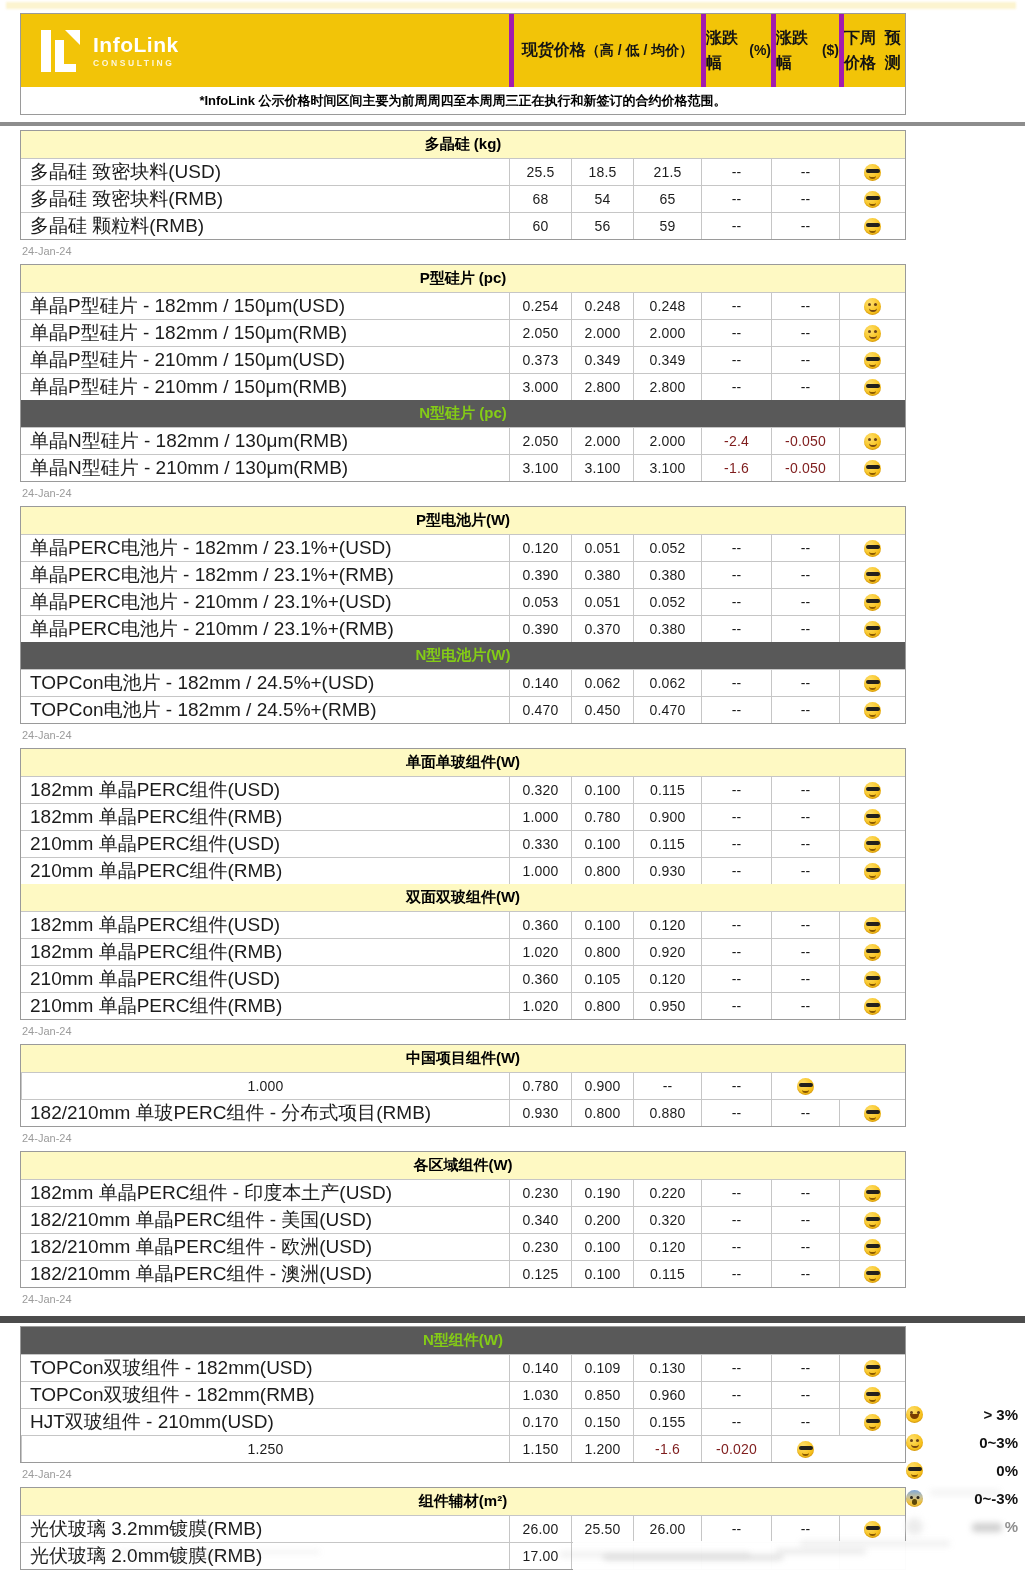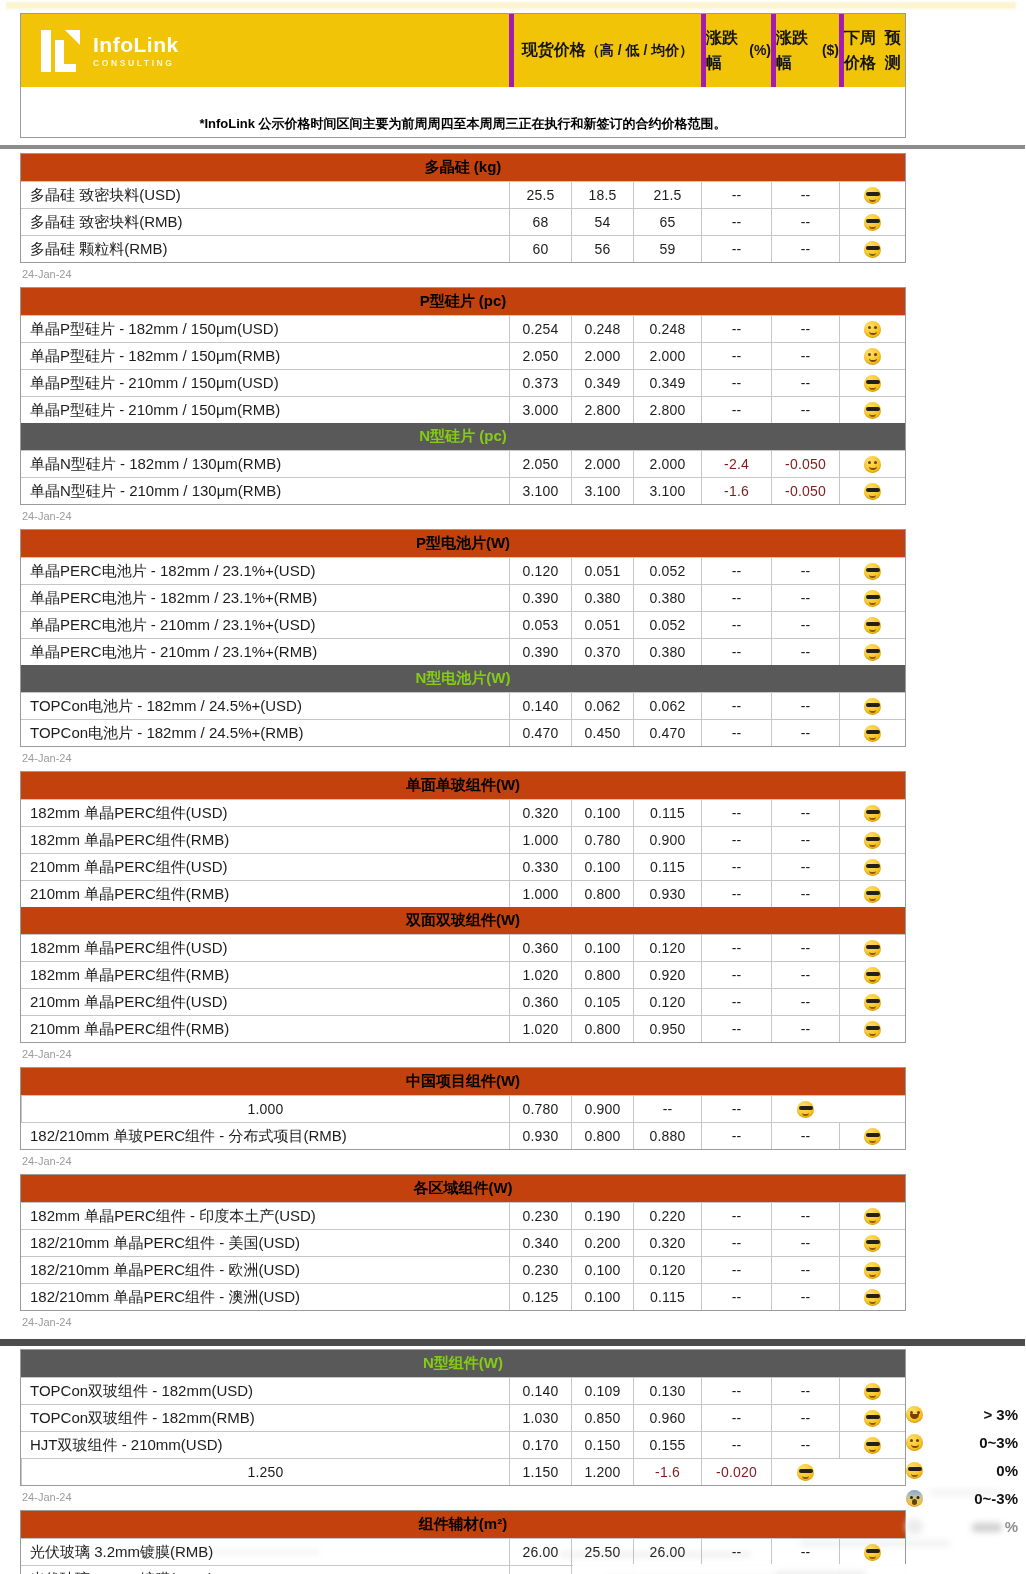--- a/index.html
+++ b/index.html
@@ -22,38 +22,38 @@
   .banner .h1{font-size:16px;}
   .banner .h2{font-size:14px;}
   .logo-mark{position:relative;width:40px;height:46px;margin-right:12px;flex:0 0 auto;}
   .lm-i{position:absolute;left:0;top:2px;width:10px;height:42px;background:#fff;}
   .lm-l{position:absolute;left:14px;top:12px;width:12px;height:24px;border-left:9px solid #fff;border-bottom:8px solid #fff;}
   .lm-tri{position:absolute;left:24px;top:2px;width:0;height:0;border-left:15px solid transparent;border-top:15px solid #fff;}
   .logo-text{display:flex;flex-direction:column;line-height:1.05;}
   .logo-name{color:#fff;font-size:21px;font-weight:bold;letter-spacing:.5px;}
   .logo-sub{color:rgba(255,255,255,.85);font-size:8.5px;letter-spacing:2.6px;font-weight:bold;margin-top:3px;}
   .note{height:27px;display:flex;align-items:center;justify-content:center;background:#fff;
-    font-size:13px;font-weight:bold;color:#000;margin-top:23px;}
+    font-size:13px;font-weight:bold;color:#000;}
 
   
   .strip{width:1026px;margin-left:-21px;}
   .strip.light{height:4px;background:#8d8d8d;margin-top:7px;margin-bottom:4px;}
   .strip.dark{height:7px;background:#4c4c4c;margin-top:4px;margin-bottom:3px;}
 
   
   .block{border:1px solid #9a9a9a;background:#fff;}
   .sec-header{height:27px;display:flex;align-items:center;justify-content:center;
     font-size:15px;font-weight:bold;}
-  .sec-header.light{background:#c2410c;color:#000;}
+  .sec-header.light{background:#fef9c3;color:#000;}
   .sec-header.dark{background:#595959;color:#84cc16;}
   .row{display:grid;grid-template-columns:488px 62px 62px 68px 70px 68px 66px;
     height:27px;border-top:1px solid #c6c6c6;position:relative;box-sizing:border-box;}
   .c{display:flex;align-items:center;justify-content:center;border-left:1px solid #c6c6c6;
     font-size:14px;color:#1c1c1c;overflow:hidden;}
-  .c.label{border-left:none;justify-content:flex-start;padding-left:9px;font-size:15px;}
+  .c.label{border-left:none;justify-content:flex-start;padding-left:9px;font-size:19px;}
   .c.num{letter-spacing:.2px;}
   .red{color:#7f1d1d;}
   .date{padding:5px 0 6px 2px;font-size:11px;color:#9b9b9b;height:24px;box-sizing:border-box;}
 
   
   .emo{width:17px;height:17px;border-radius:50%;display:inline-block;position:relative;
     background:radial-gradient(circle at 35% 30%,#ffdf6b 0%,#f7c21e 60%,#eba70c 100%);
     box-shadow:inset 0 -1px 1px rgba(160,100,0,.35);flex:0 0 auto;}
   .emo.sunglasses::before{content:"";position:absolute;top:5px;left:1.5px;width:14px;height:4.5px;
     background:#23201c;border-radius:2px;}

